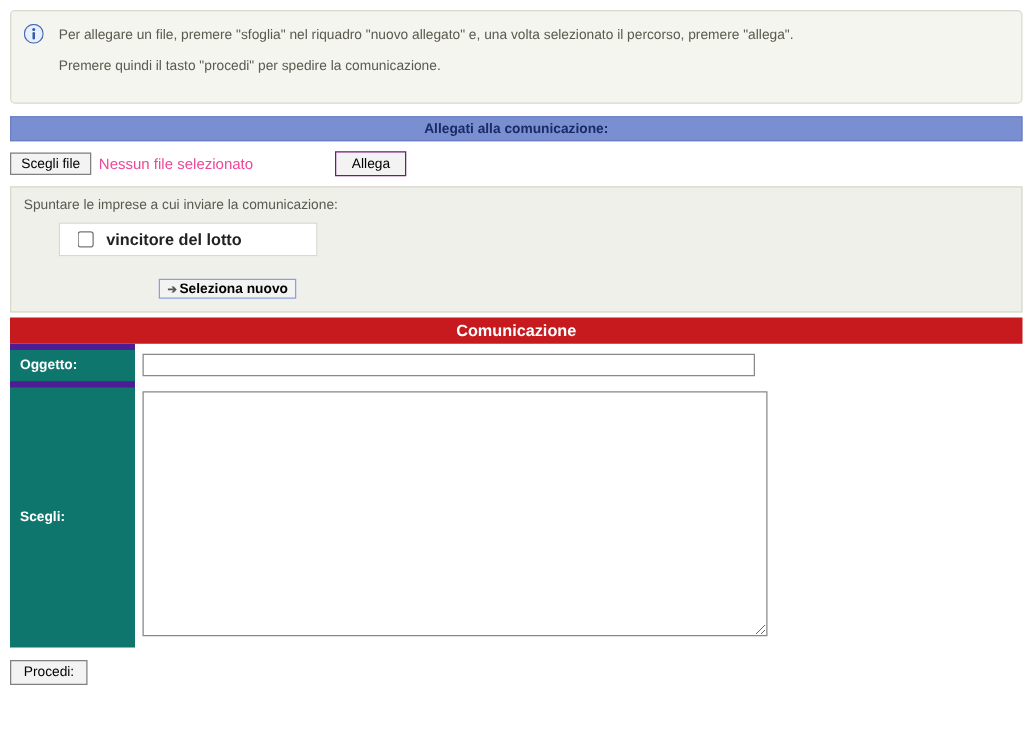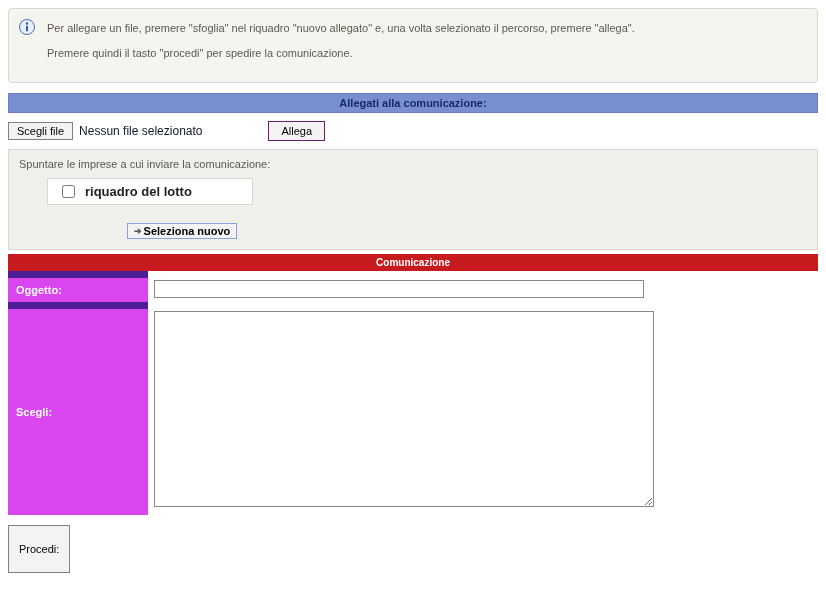--- a/index.html
+++ b/index.html
@@ -53,21 +53,21 @@
       margin-bottom: 8px;
     }
     .file-btn {
       font-family: inherit;
       font-size: 11px;
       padding: 2px 8px;
       background: #f3f3f3;
       border: 1px solid #808080;
     }
     .file-status {
-      color: #0f172a;
+      color: #ec4899;
       margin-right: 60px;
       font-size: 12px;
     }
     .allega-btn {
       font-family: inherit;
       font-size: 11px;
       padding: 3px 12px;
       background: #f3f3f3;
       border: 1px solid #701a75;
     }
@@ -116,36 +116,36 @@
       font-size: 9px;
       color: #555;
     }
     .red-bar {
       background: #c61a1f;
       color: #fff;
       text-align: center;
       font-weight: bold;
       padding: 3px 13px;
       margin: 4px 8px 0 8px;
-      font-size: 10px;
+      font-size: 13px;
     }
     .form-table {
       margin: 0 8px;
       border-collapse: collapse;
       width: calc(100% - 16px);
     }
     .form-table td.label-cell {
-      background: #d946ef;
+      background: #0f766e;
       color: #fff;
       font-weight: bold;
       font-size: 11px;
-      width: 140px;
+      width: 100px;
       padding: 6px 8px;
       vertical-align: middle;
-      border-top: 7px solid #4c1d95;
+      border-top: 5px solid #4c1d95;
     }
     .form-table td.input-cell {
       background: #fff;
       padding: 6px 6px;
       vertical-align: top;
     }
     .subject-input {
       width: 490px;
       font-family: inherit;
       font-size: 11px;
@@ -160,21 +160,21 @@
       padding: 2px;
       border: 1px solid #888;
       resize: both;
     }
     .proceed-row {
       margin: 10px 8px;
     }
     .proceed-btn {
       font-family: inherit;
       font-size: 11px;
-      padding: 17px 10px;
+      padding: 3px 10px;
       background: #f3f3f3;
       border: 1px solid #808080;
     }
   </style>
 </head>
 <body>
 
 <div class="info-box">
   <span class="info-icon">
     <svg viewBox="0 0 16 16" width="16" height="16">
@@ -194,21 +194,21 @@
     <button class="file-btn">Scegli file</button>
     <span class="file-status">Nessun file selezionato</span>
     <button class="allega-btn">Allega</button>
   </div>
 </div>
 
 <div class="grey-box">
   <div class="grey-box-label">Spuntare le imprese a cui inviare la comunicazione:</div>
   <div class="company-row">
     <input type="checkbox" style="">
-    <span class="company-label">riquadro del lotto</span>
+    <span class="company-label">vincitore del lotto</span>
   </div>
   <div class="sel-all-wrap">
     <button class="sel-all-btn">
       <span class="arrow-right">➔</span>
       <span>Seleziona nuovo</span>
     </button>
   </div>
 </div>
 
 <div class="red-bar">Comunicazione</div>

